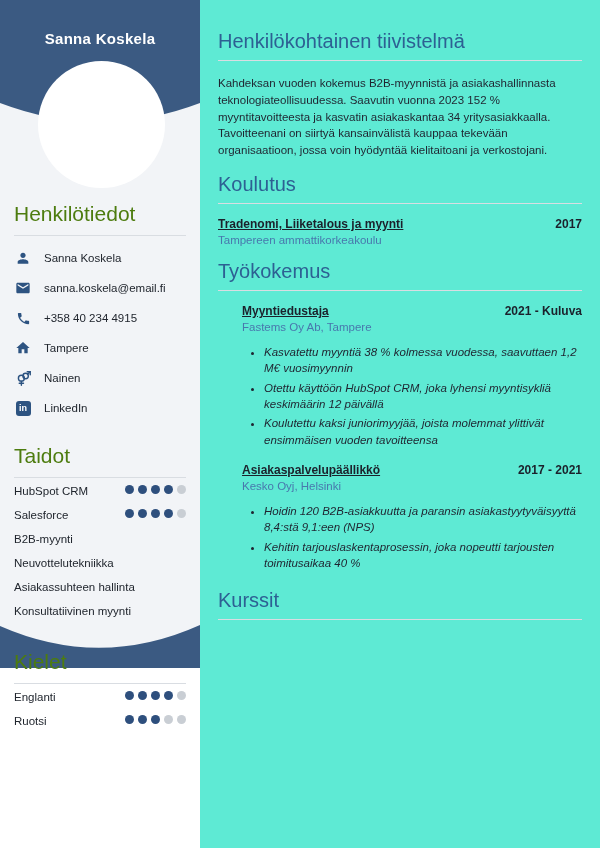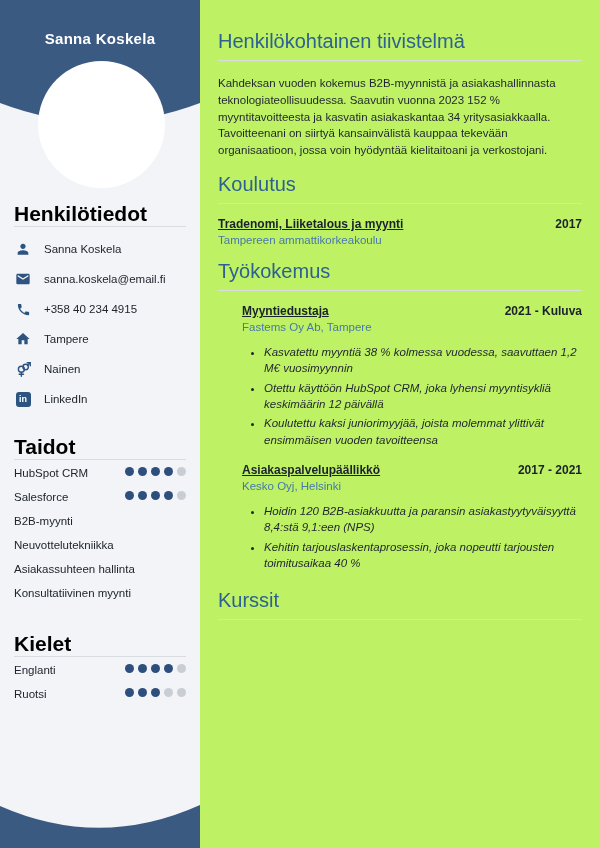--- a/index.html
+++ b/index.html
@@ -14,21 +14,21 @@
     height: 848px;
     background: #ffffff;
     display: flex;
     overflow: hidden;
   }
 
   
   .sidebar {
     position: relative;
     width: 200px;
-    height: 848px;
+    height: 668px;
     background: #f2f4f7;
     flex: 0 0 200px;
   }
   .sb-top-svg { position: absolute; top: 0; left: 0; z-index: 1; }
   .sb-bottom-svg { position: absolute; bottom: 0; left: 0; z-index: 1; }
   .sb-name {
     position: absolute;
     top: 30px; left: 0;
     width: 100%;
     text-align: center;
@@ -46,22 +46,23 @@
     background: #ffffff;
     z-index: 2;
   }
   .sb-content {
     position: relative;
     z-index: 2;
     padding: 202px 14px 0 14px;
   }
   .sb-heading {
     font-size: 21px;
-    font-weight: 700;
-    color: #000000;
+    font-weight: 400;
+    color: #4d7c0f;
+    padding-bottom: 9px;
     border-bottom: 1px solid #d9dde2;
     margin-bottom: 7px;
   }
   .sb-heading.mt { margin-top: 21px; }
   .contact-row {
     display: flex;
     align-items: center;
     height: 30px;
     gap: 12px;
     font-size: 11.5px;
@@ -98,21 +99,21 @@
   .dot {
     width: 9px; height: 9px;
     border-radius: 50%;
     background: #c9ced4;
   }
   .dot.filled { background: #2e4f7d; }
 
   
   .main {
     flex: 1;
-    background: #bef264;
+    background: #5eead4;
     padding: 30px 18px 0 18px;
   }
   .m-heading {
     font-size: 20px;
     font-weight: 400;
     color: #2d6093;
     line-height: 1.1;
     padding-bottom: 8px;
     border-bottom: 1px solid #d9dde2;
   }

